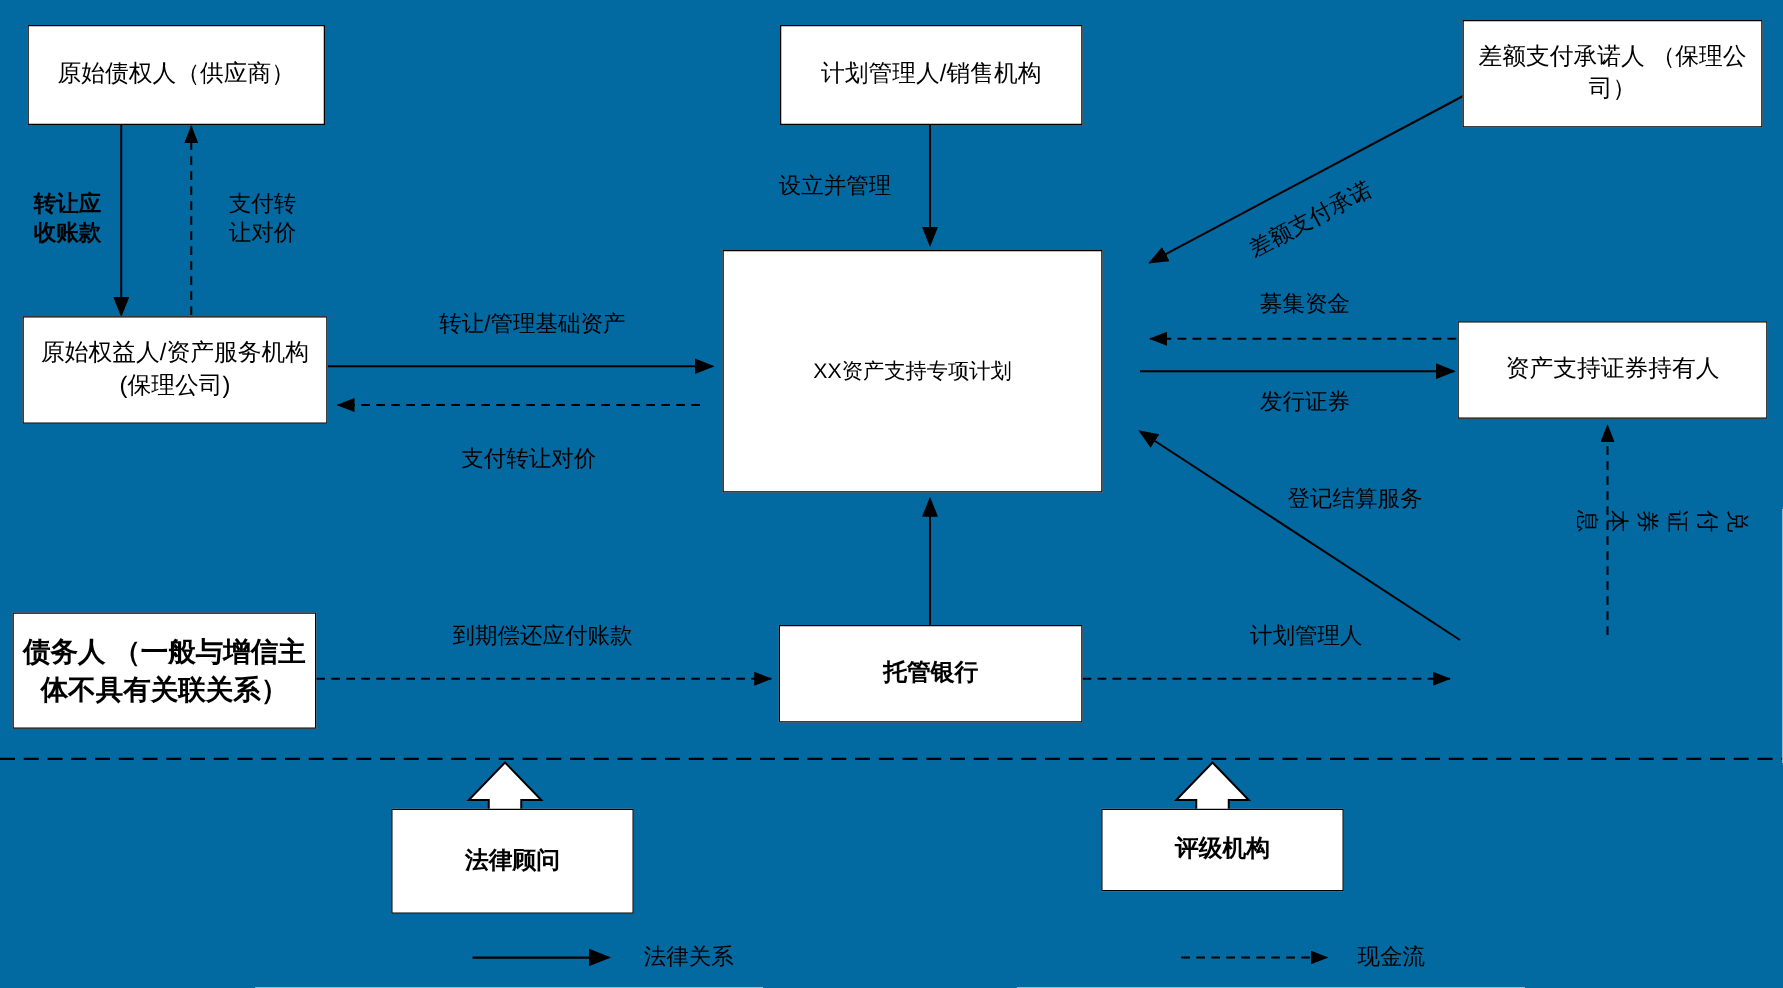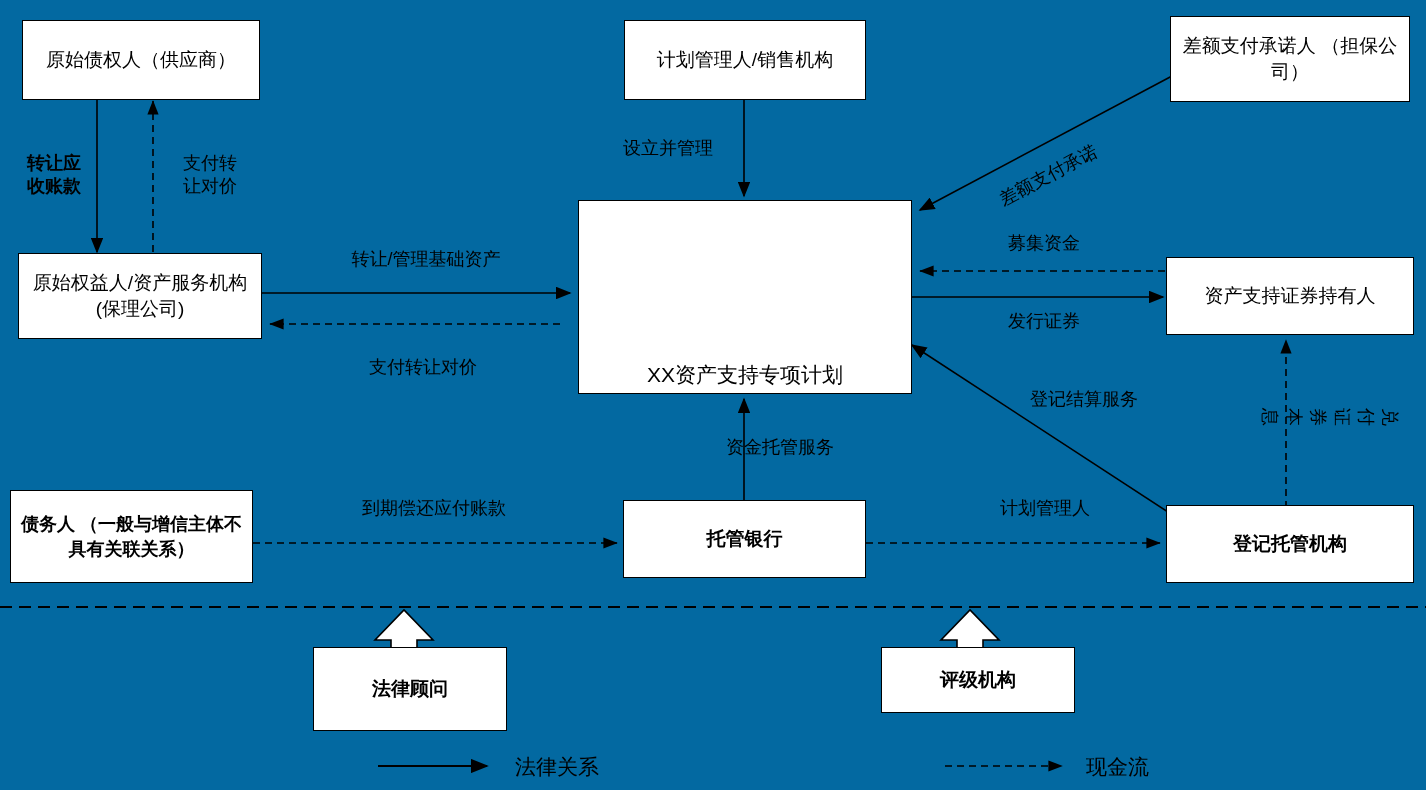--- a/index.html
+++ b/index.html
@@ -43,21 +43,21 @@
   .label {
     position: absolute;
     font-size: 18px;
     line-height: 1.3;
     text-align: center;
     white-space: pre-line;
     color: #000000;
   }
   .legend-text {
     position: absolute;
-    font-size: 21px;
+    font-size: 18px;
     color: #000000;
     font-family: Liberation Serif, serif;
   }
   .rot-label {
     position: absolute;
     font-size: 18px;
     color: #000000;
     transform-origin: left top;
   }
 </style>
@@ -115,47 +115,44 @@
   <div class="node" style="left:22px; top:20px; width:238px; height:80px;">
     <span>原始债权人（供应商）</span>
   </div>
 
   <div class="node" style="left:624px; top:20px; width:242px; height:80px;">
     <span>计划管理人/销售机构</span>
   </div>
 
   <div class="node" style="left:1170px; top:16px; width:240px; height:86px;">
     <span>差额支付承诺人
-（担保公司）</span>
+（保理公司）</span>
   </div>
 
   <div class="node" style="left:18px; top:253px; width:244px; height:86px;justify-content:center;">
     <span>原始权益人/资产服务机构(保理公司)</span>
   </div>
 
-  <div class="node" style="left:578px; top:200px; width:334px; height:194px; font-size:21px;align-items:flex-end;">
+  <div class="node" style="left:578px; top:200px; width:304px; height:194px; font-size:17px;">
     <span>XX资产支持专项计划</span>
   </div>
 
   <div class="node" style="left:1166px; top:257px; width:248px; height:78px;">
     <span>资产支持证券持有人</span>
   </div>
 
-  <div class="node bold" style="left:10px; top:490px; width:243px; height:93px; font-size:18px;">
+  <div class="node bold" style="left:10px; top:490px; width:243px; height:93px; font-size:22px;">
     <span>债务人
 （一般与增信主体不具有关联关系）</span>
   </div>
 
   <div class="node bold" style="left:623px; top:500px; width:243px; height:78px;">
     <span>托管银行</span>
   </div>
 
-  <div class="node bold" style="left:1166px; top:505px; width:248px; height:78px;">
-    <span>登记托管机构</span>
-  </div>
 
   <div class="node bold" style="left:313px; top:647px; width:194px; height:84px;">
     <span>法律顾问</span>
   </div>
 
   <div class="node bold" style="left:881px; top:647px; width:194px; height:66px;">
     <span>评级机构</span>
   </div>
 
   <div class="label" style="left:8px; top:152px; width:92px;font-weight:bold;">转让应
@@ -173,21 +170,20 @@
   <div class="rot-label" style="left:995px; top:190px; transform: rotate(-28deg);">差额支付承诺</div>
 
   <div class="label" style="left:964px; top:232px; width:160px;">募集资金</div>
 
   <div class="label" style="left:964px; top:310px; width:160px;">发行证券</div>
 
   <div class="label" style="left:1004px; top:388px; width:160px;">登记结算服务</div>
 
   <div class="rot-label" style="left:1402px; top:408px; transform: rotate(90deg);">兑付证券本息</div>
 
-  <div class="label" style="left:670px; top:436px; width:220px;">资金托管服务</div>
 
   <div class="label" style="left:304px; top:497px; width:260px;">到期偿还应付账款</div>
 
   <div class="label" style="left:935px; top:497px; width:220px;">计划管理人</div>
 
   <div class="legend-text" style="left:515px; top:753px;">法律关系</div>
 
   <div class="legend-text" style="left:1086px; top:753px;">现金流</div>
 
 </div>

